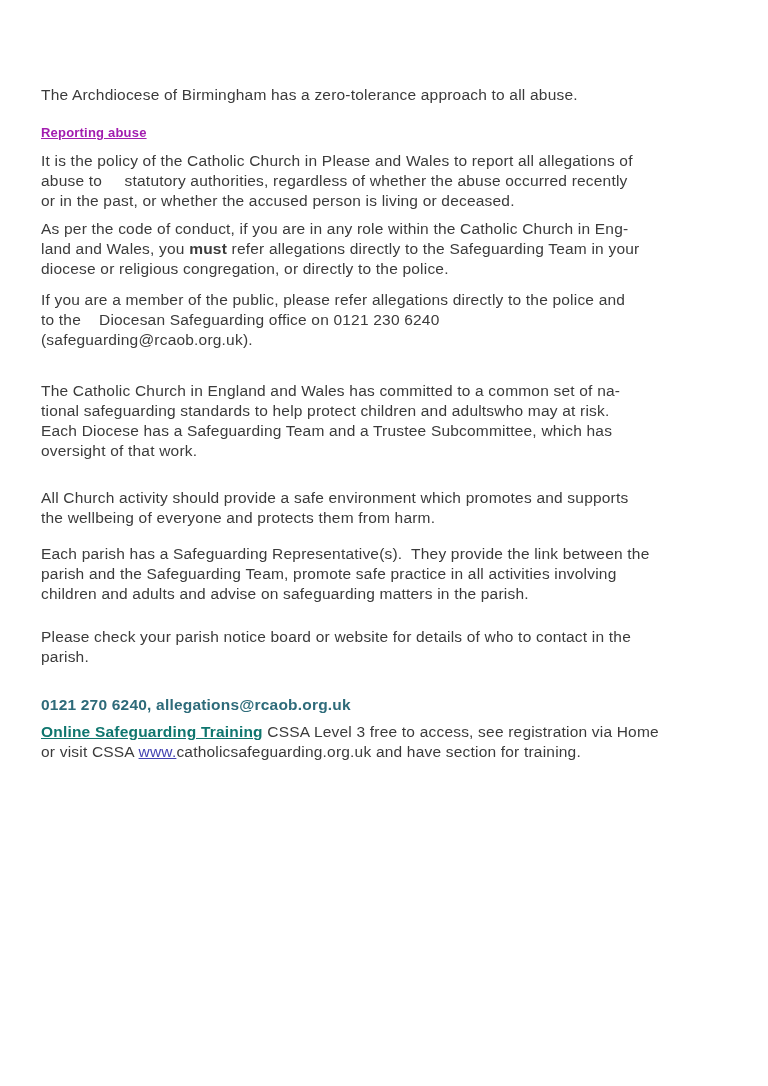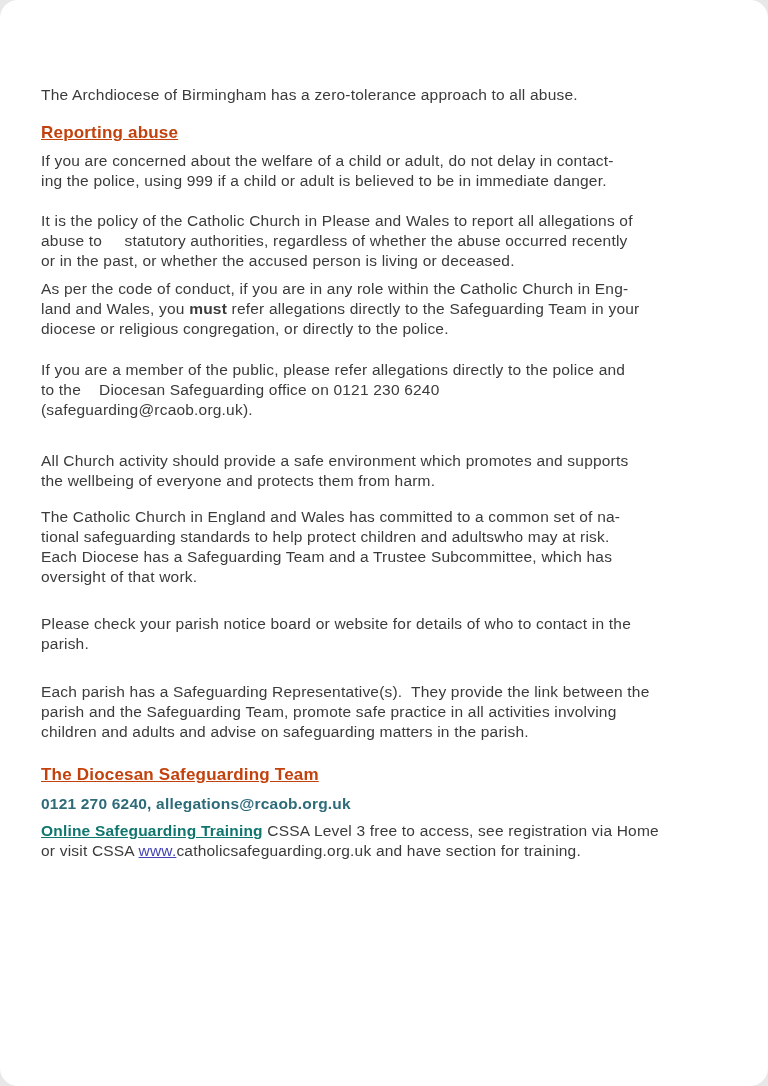--- a/index.html
+++ b/index.html
@@ -6,110 +6,106 @@
   .page {
     width: 768px;
     height: 1086px;
     background: #ffffff;
     position: relative;
     margin: 0 auto;
     font-family: "Liberation Sans", "DejaVu Sans", sans-serif;
     color: #3b3b3b;
     overflow: hidden;
     box-sizing: border-box;
-    border-radius: 18px;
   }
   .content {
     position: absolute;
     left: 41px;
     top: 85px;
     width: 694px;
   }
   .para {
     white-space: pre-wrap;
     font-size: 15.5px;
     line-height: 20px;
     letter-spacing: 0.2px;
     margin: 0;
   }
   .heading {
     white-space: pre-wrap;
-    font-size: 17px;
+    font-size: 13px;
     line-height: 20px;
     letter-spacing: 0.2px;
     margin: 0;
-    color: #c2410c;
+    color: #a21caf;
     font-weight: bold;
     text-decoration: underline;
   }
   .heading-inline {
     color: #0f766e;
     font-weight: bold;
     text-decoration: underline;
     cursor: pointer;
   }
   .must { font-weight: bold; }
   .teal-bold { color: #2e6b7a; font-weight: bold; }
   .www { color: #4343b2; text-decoration: underline; cursor: pointer; }
   
   .mb-intro   { margin-bottom: 18px; }
   .mb-h1      { margin-bottom: 8px;  }
   .mb-p1      { margin-bottom: 20px; }
   .mb-p2      { margin-bottom: 8px;  }
-  .mb-p3      { margin-bottom: 21px; }
+  .mb-p3      { margin-bottom: 11px; }
   .mb-p4      { margin-bottom: 31px; margin-top: 8px; }
   .mb-p5      { margin-bottom: 16px; }
   .mb-p6      { margin-bottom: 27px; }
   .mb-p7      { margin-bottom: 23px; }
   .mb-p8      { margin-bottom: 28px; }
   .mb-h2      { margin-bottom: 9px;  }
   .mb-contact { margin-bottom: 7px;  }
   .mb-p9      { margin-bottom: 41px; }
   .mb-p10     { margin-bottom: 0;    }
 </style>
 </head>
 <body>
 
 <div class="page">
   <div class="content">
     <p class="para mb-intro">The Archdiocese of Birmingham has a zero-tolerance approach to all abuse.</p>
 
     <p class="heading mb-h1">Reporting abuse</p>
 
-    <p class="para mb-p1">If you are concerned about the welfare of a child or adult, do not delay in contact-
-ing the police, using 999 if a child or adult is believed to be in immediate danger.</p>
 
     <p class="para mb-p2">It is the policy of the Catholic Church in Please and Wales to report all allegations of
 abuse to     statutory authorities, regardless of whether the abuse occurred recently
 or in the past, or whether the accused person is living or deceased.</p>
 
     <p class="para mb-p3"><span>As per the code of conduct, if you are in any role within the Catholic Church in Eng-
 land and Wales, you </span><span class="must">must</span><span> refer allegations directly to the Safeguarding Team in your
 diocese or religious congregation, or directly to the police.</span></p>
 
     <p class="para mb-p4">If you are a member of the public, please refer allegations directly to the police and
 to the    Diocesan Safeguarding office on 0121 230 6240
 (safeguarding@rcaob.org.uk).</p>
 
-    <p class="para mb-p5">All Church activity should provide a safe environment which promotes and supports
-the wellbeing of everyone and protects them from harm.</p>
-
     <p class="para mb-p6">The Catholic Church in England and Wales has committed to a common set of na-
 tional safeguarding standards to help protect children and adultswho may at risk.
 Each Diocese has a Safeguarding Team and a Trustee Subcommittee, which has
 oversight of that work.</p>
 
-    <p class="para mb-p8">Please check your parish notice board or website for details of who to contact in the
-parish.</p>
+    <p class="para mb-p5">All Church activity should provide a safe environment which promotes and supports
+the wellbeing of everyone and protects them from harm.</p>
 
     <p class="para mb-p7">Each parish has a Safeguarding Representative(s).  They provide the link between the
 parish and the Safeguarding Team, promote safe practice in all activities involving
 children and adults and advise on safeguarding matters in the parish.</p>
 
-    <p class="heading mb-h2">The Diocesan Safeguarding Team</p>
+    <p class="para mb-p8">Please check your parish notice board or website for details of who to contact in the
+parish.</p>
+
 
     <p class="para mb-contact teal-bold"><span>0121 270 6240</span><span>, </span><span>allegations@rcaob.org.uk</span></p>
 
 
     <p class="para mb-p10"><span class="heading-inline">Online Safeguarding Training</span><span> CSSA Level 3 free to access, see registration via Home
 or visit CSSA </span><span class="www">www.</span><span>catholicsafeguarding.org.uk and have section for training.</span></p>
   </div>
 </div>
 
 </body></html>

